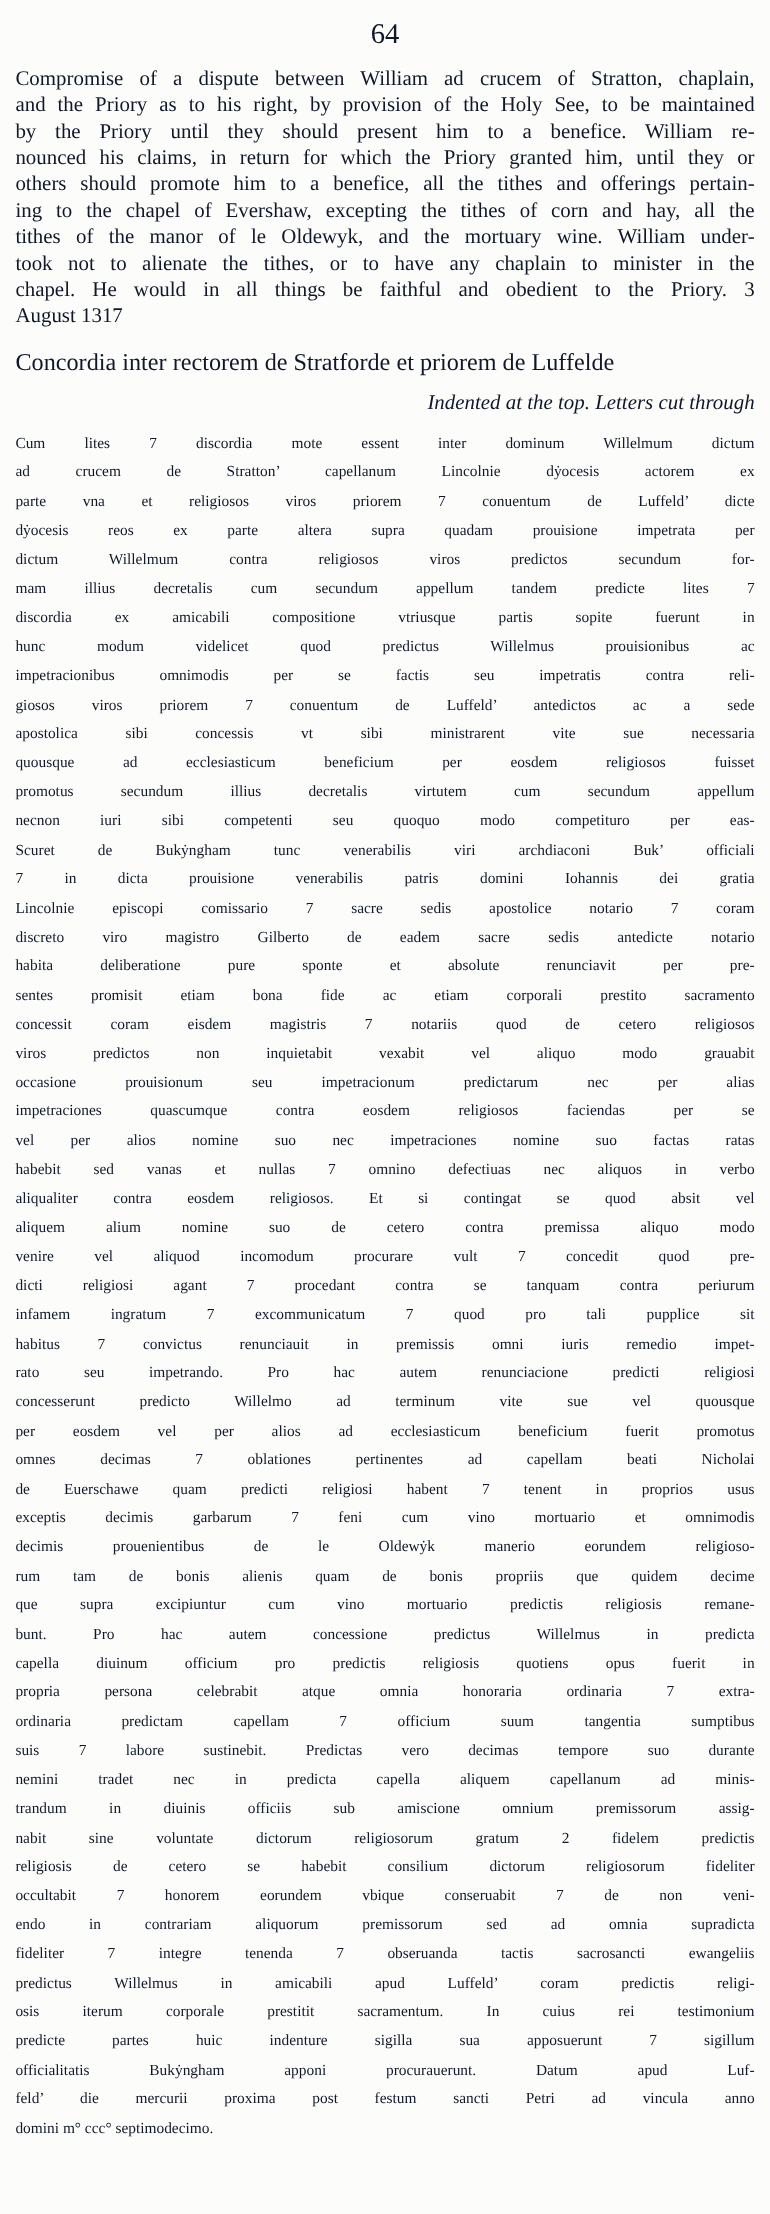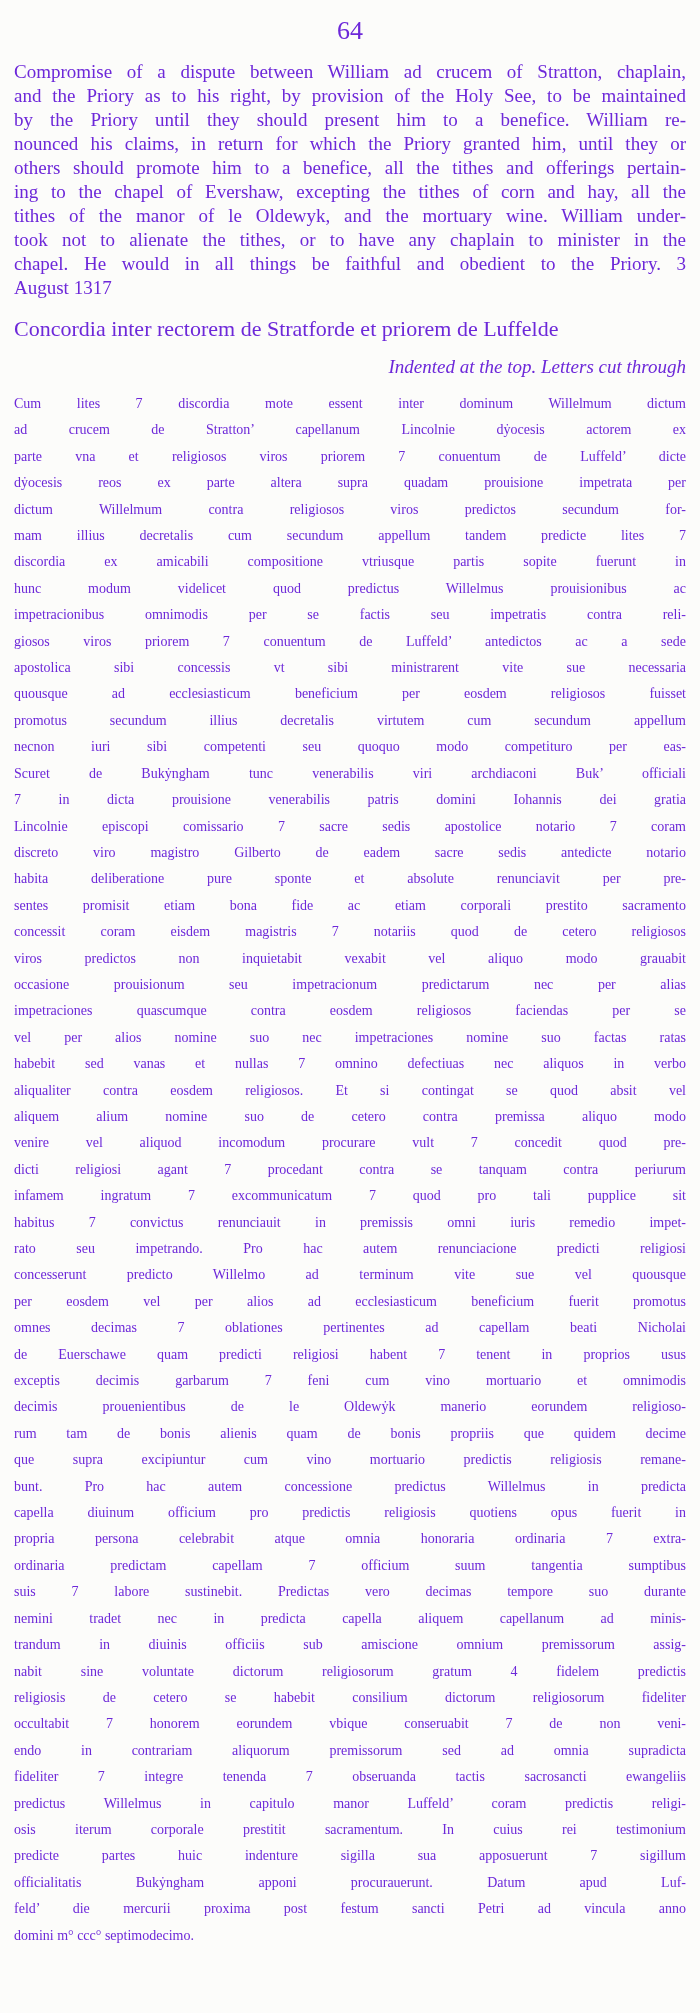--- a/index.html
+++ b/index.html
@@ -51,21 +51,21 @@
     text-align-last: justify;
   }
   .line-last {
     text-align: justify;
     text-align-last: left;
   }
 </style>
 </head>
 <body style="background: rgb(252, 252, 250);">
 
-<div class="page" style="background: rgb(252, 252, 250); color: #6d28d9;">
+<div class="page" style="background: rgb(252, 252, 250); color: #0f172a;">
 
   <div class="page-number">64</div>
 
   <div class="summary">
       <div class="line">Compromise of a dispute between William ad crucem of Stratton, chaplain,</div>
       <div class="line">and the Priory as to his right, by provision of the Holy See, to be maintained</div>
       <div class="line">by the Priory until they should present him to a benefice. William re-</div>
       <div class="line">nounced his claims, in return for which the Priory granted him, until they or</div>
       <div class="line">others should promote him to a benefice, all the tithes and offerings pertain-</div>
       <div class="line">ing to the chapel of Evershaw, excepting the tithes of corn and hay, all the</div>
@@ -121,26 +121,26 @@
       <div class="line">decimis prouenientibus de le Oldewẏk manerio eorundem religioso-</div>
       <div class="line">rum tam de bonis alienis quam de bonis propriis que quidem decime</div>
       <div class="line">que supra excipiuntur cum vino mortuario predictis religiosis remane-</div>
       <div class="line">bunt. Pro hac autem concessione predictus Willelmus in predicta</div>
       <div class="line">capella diuinum officium pro predictis religiosis quotiens opus fuerit in</div>
       <div class="line">propria persona celebrabit atque omnia honoraria ordinaria 7 extra-</div>
       <div class="line">ordinaria predictam capellam 7 officium suum tangentia sumptibus</div>
       <div class="line">suis 7 labore sustinebit. Predictas vero decimas tempore suo durante</div>
       <div class="line">nemini tradet nec in predicta capella aliquem capellanum ad minis-</div>
       <div class="line">trandum in diuinis officiis sub amiscione omnium premissorum assig-</div>
-      <div class="line">nabit sine voluntate dictorum religiosorum gratum 4 fidelem predictis</div>
+      <div class="line">nabit sine voluntate dictorum religiosorum gratum 2 fidelem predictis</div>
       <div class="line">religiosis de cetero se habebit consilium dictorum religiosorum fideliter</div>
       <div class="line">occultabit 7 honorem eorundem vbique conseruabit 7 de non veni-</div>
       <div class="line">endo in contrariam aliquorum premissorum sed ad omnia supradicta</div>
       <div class="line">fideliter 7 integre tenenda 7 obseruanda tactis sacrosancti ewangeliis</div>
-      <div class="line">predictus Willelmus in capitulo manor Luffeld’ coram predictis religi-</div>
+      <div class="line">predictus Willelmus in amicabili apud Luffeld’ coram predictis religi-</div>
       <div class="line">osis iterum corporale prestitit sacramentum. In cuius rei testimonium</div>
       <div class="line">predicte partes huic indenture sigilla sua apposuerunt 7 sigillum</div>
       <div class="line">officialitatis Bukẏngham apponi procurauerunt. Datum apud Luf-</div>
       <div class="line">feld’ die mercurii proxima post festum sancti Petri ad vincula anno</div>
       <div class="line line-last">domini m° ccc° septimodecimo.</div>
     </div>
 
 </div>
 
 </body></html>

